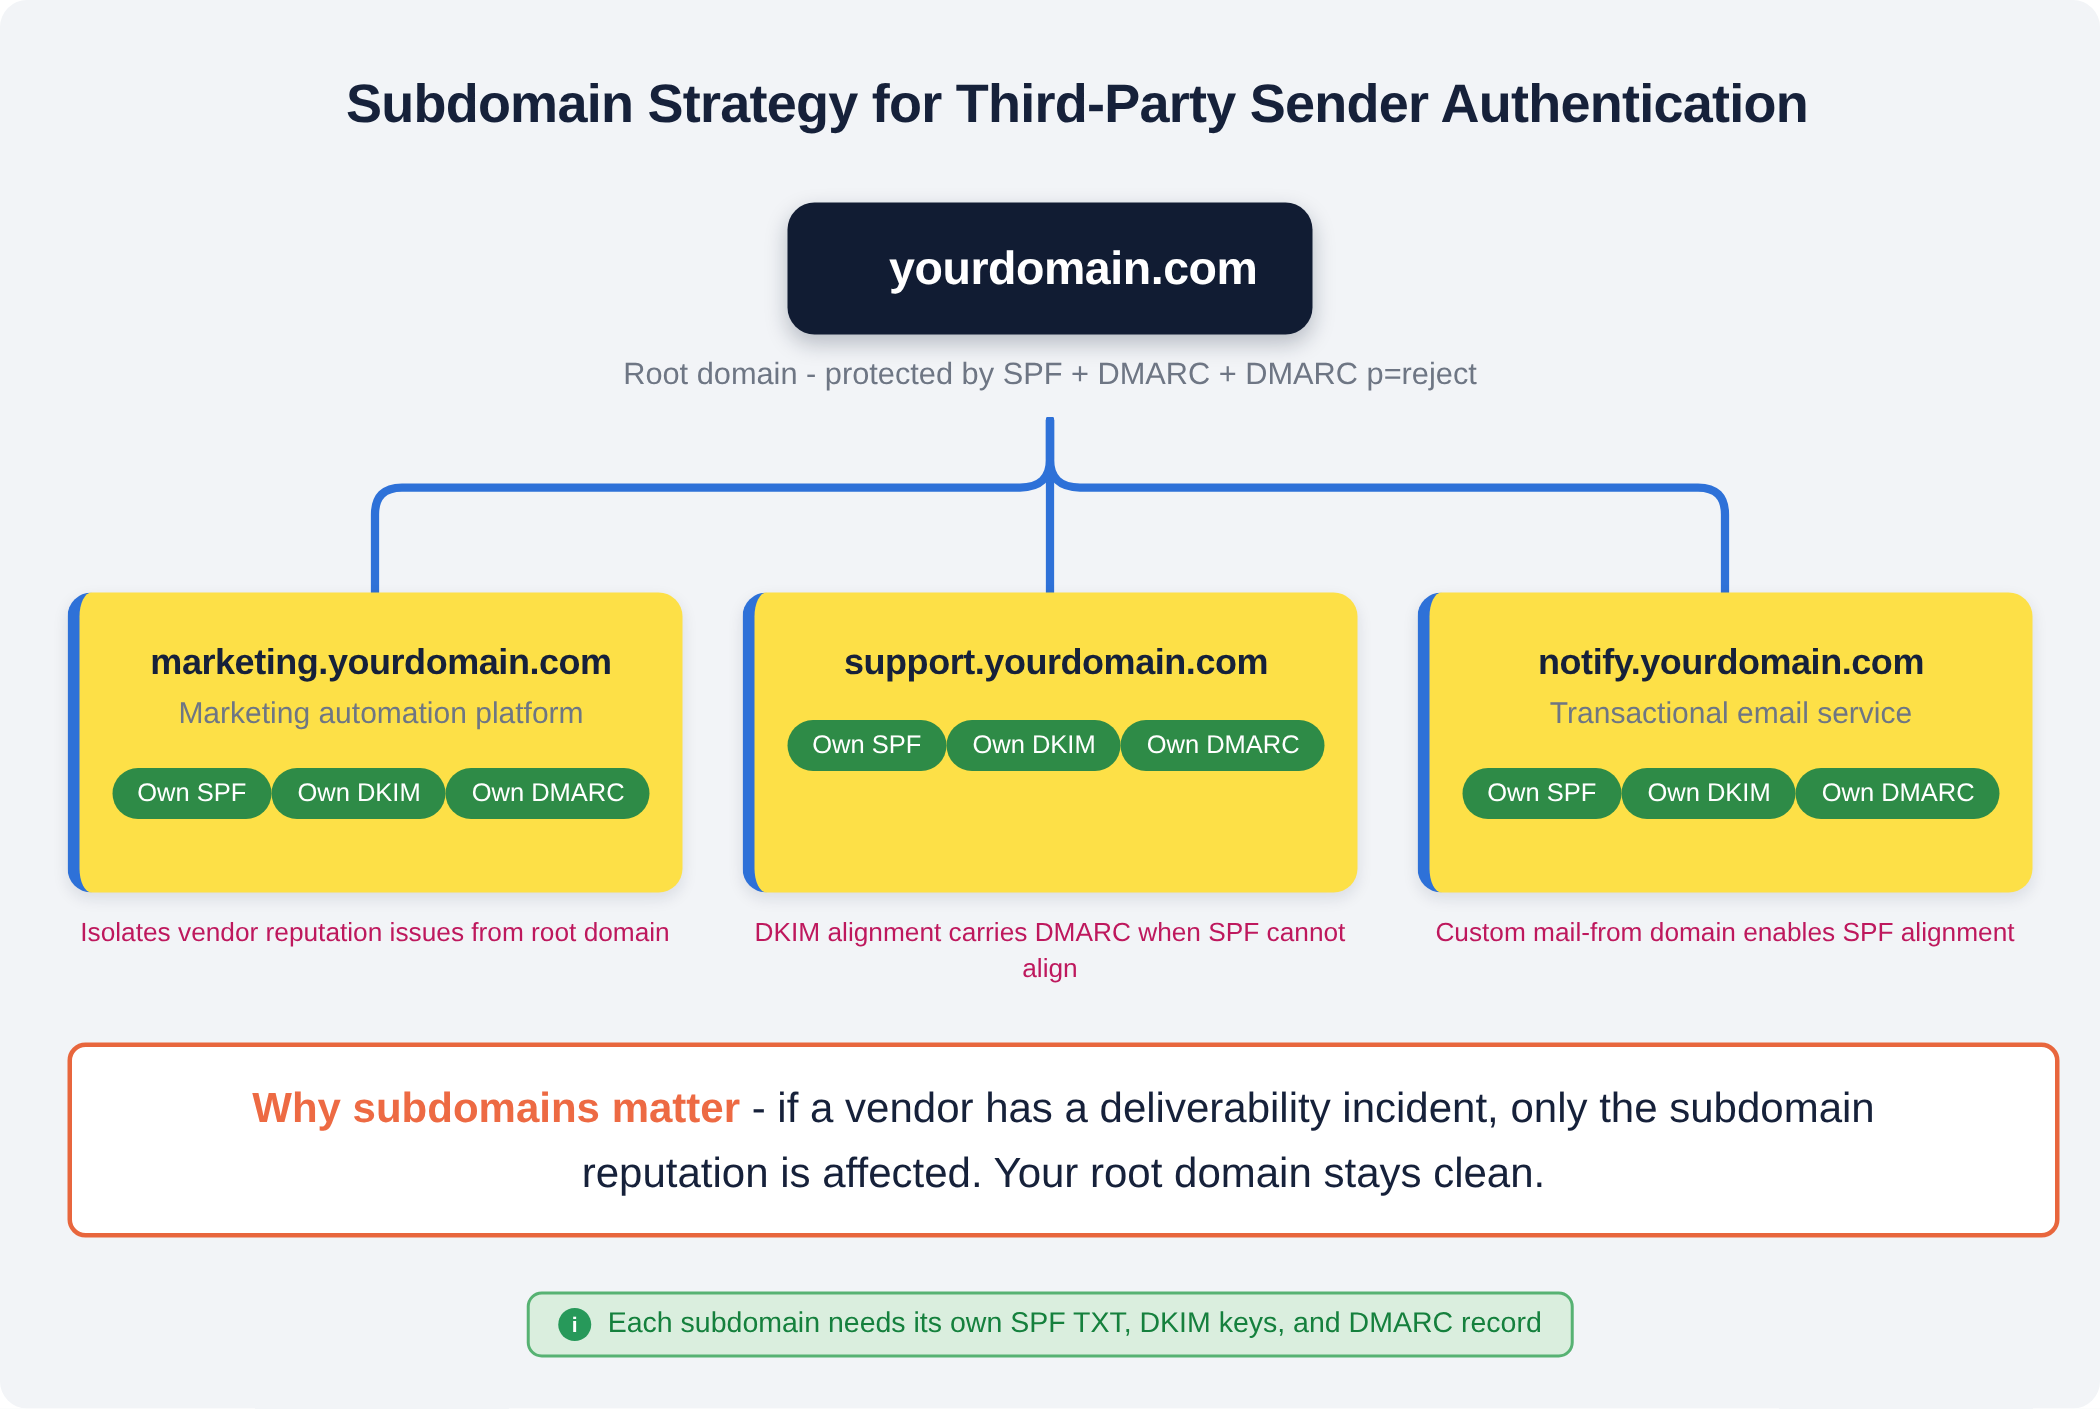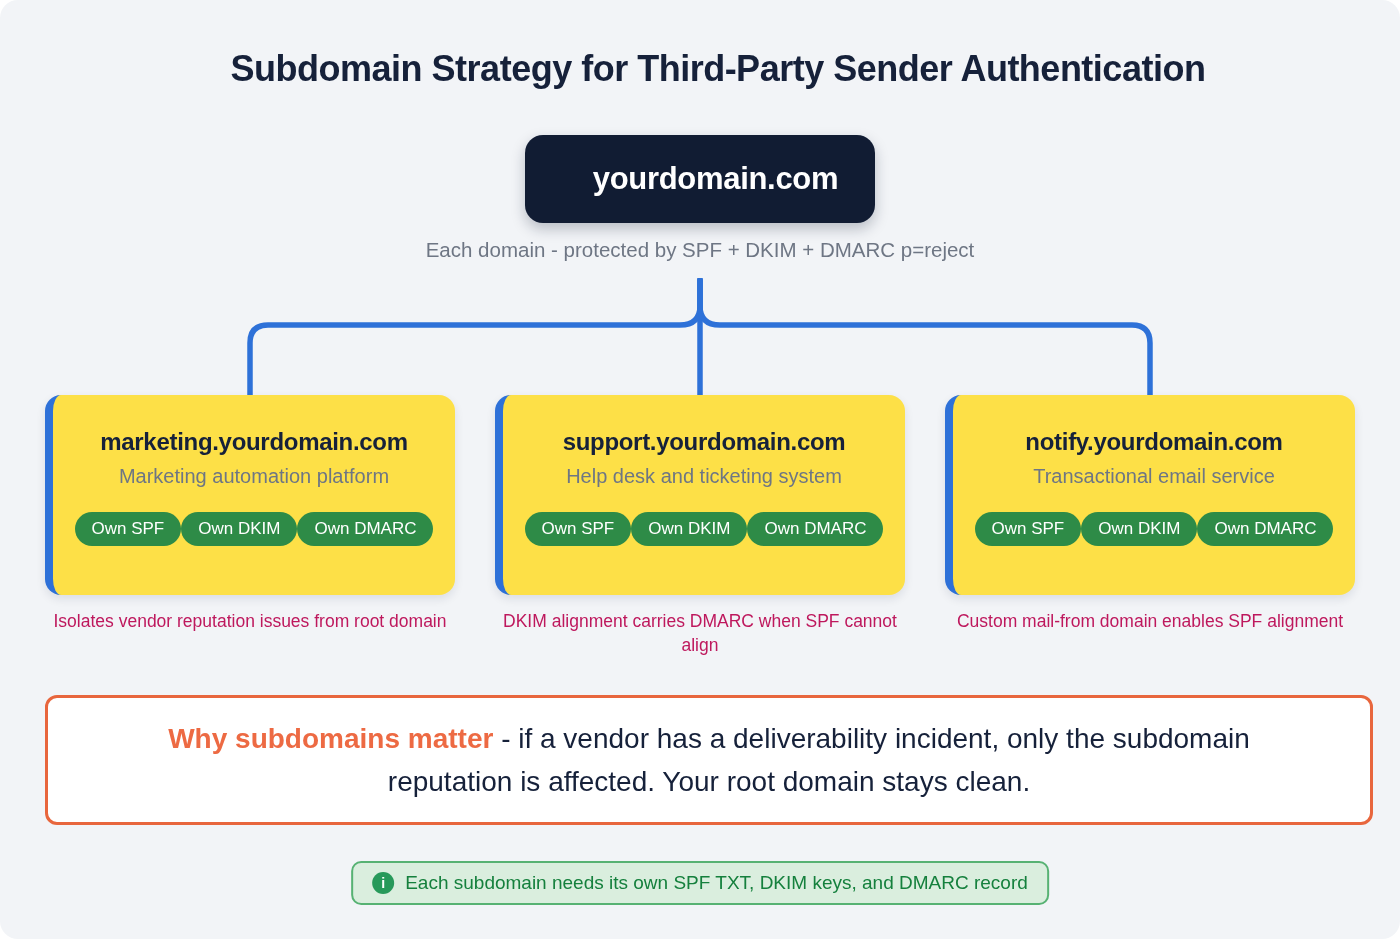--- a/index.html
+++ b/index.html
@@ -172,21 +172,21 @@
 <body>
 
 <div class="canvas">
 
   <div class="title">Subdomain Strategy for Third-Party Sender Authentication</div>
 
   <div class="root-box">
     <span>yourdomain.com</span>
   </div>
 
-  <div class="root-caption">Each domain - protected by SPF + DKIM + DMARC p=reject</div>
+  <div class="root-caption">Root domain - protected by SPF + DMARC + DMARC p=reject</div>
 
   <svg class="connector" width="1400" height="118" viewBox="0 0 1400 118" aria-hidden="true">
     <g fill="none" stroke="#2e71d8" stroke-width="5.5" stroke-linecap="round">
       <path d="M700,2 V117"></path>
       <path d="M700,2 V28 Q700,47 680,47 H268 Q250,47 250,65 V117"></path>
       <path d="M700,2 V28 Q700,47 720,47 H1132 Q1150,47 1150,65 V117"></path>
     </g>
   </svg>
 
   <div class="card card-1">
@@ -194,21 +194,20 @@
     <div class="card-desc">Marketing automation platform</div>
     <div class="badges">
       <span class="badge">Own SPF</span>
       <span class="badge">Own DKIM</span>
       <span class="badge">Own DMARC</span>
     </div>
   </div>
 
   <div class="card card-2">
     <div class="card-domain">support.yourdomain.com</div>
-    <div class="card-desc">Help desk and ticketing system</div>
     <div class="badges">
       <span class="badge">Own SPF</span>
       <span class="badge">Own DKIM</span>
       <span class="badge">Own DMARC</span>
     </div>
   </div>
 
   <div class="card card-3">
     <div class="card-domain">notify.yourdomain.com</div>
     <div class="card-desc">Transactional email service</div>

